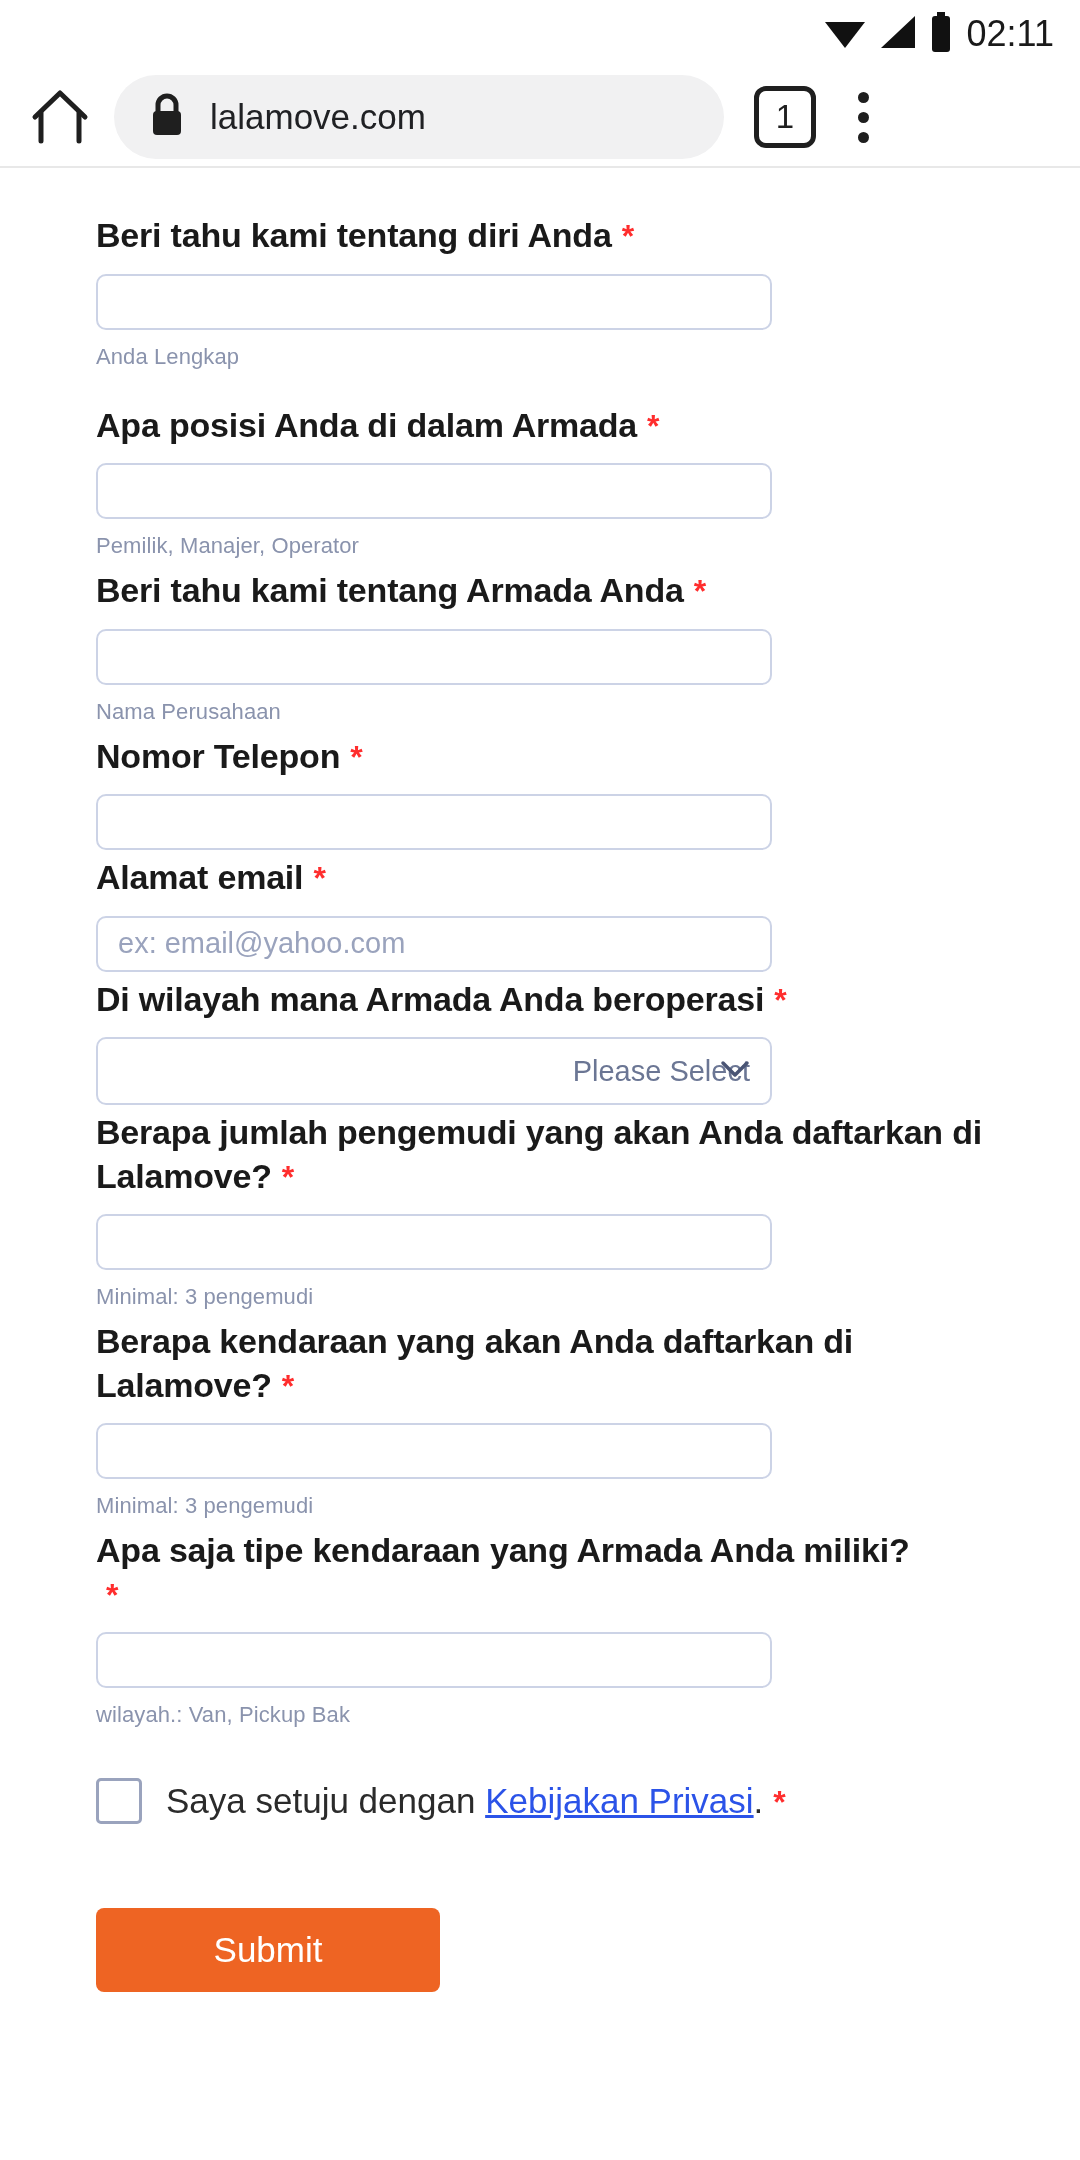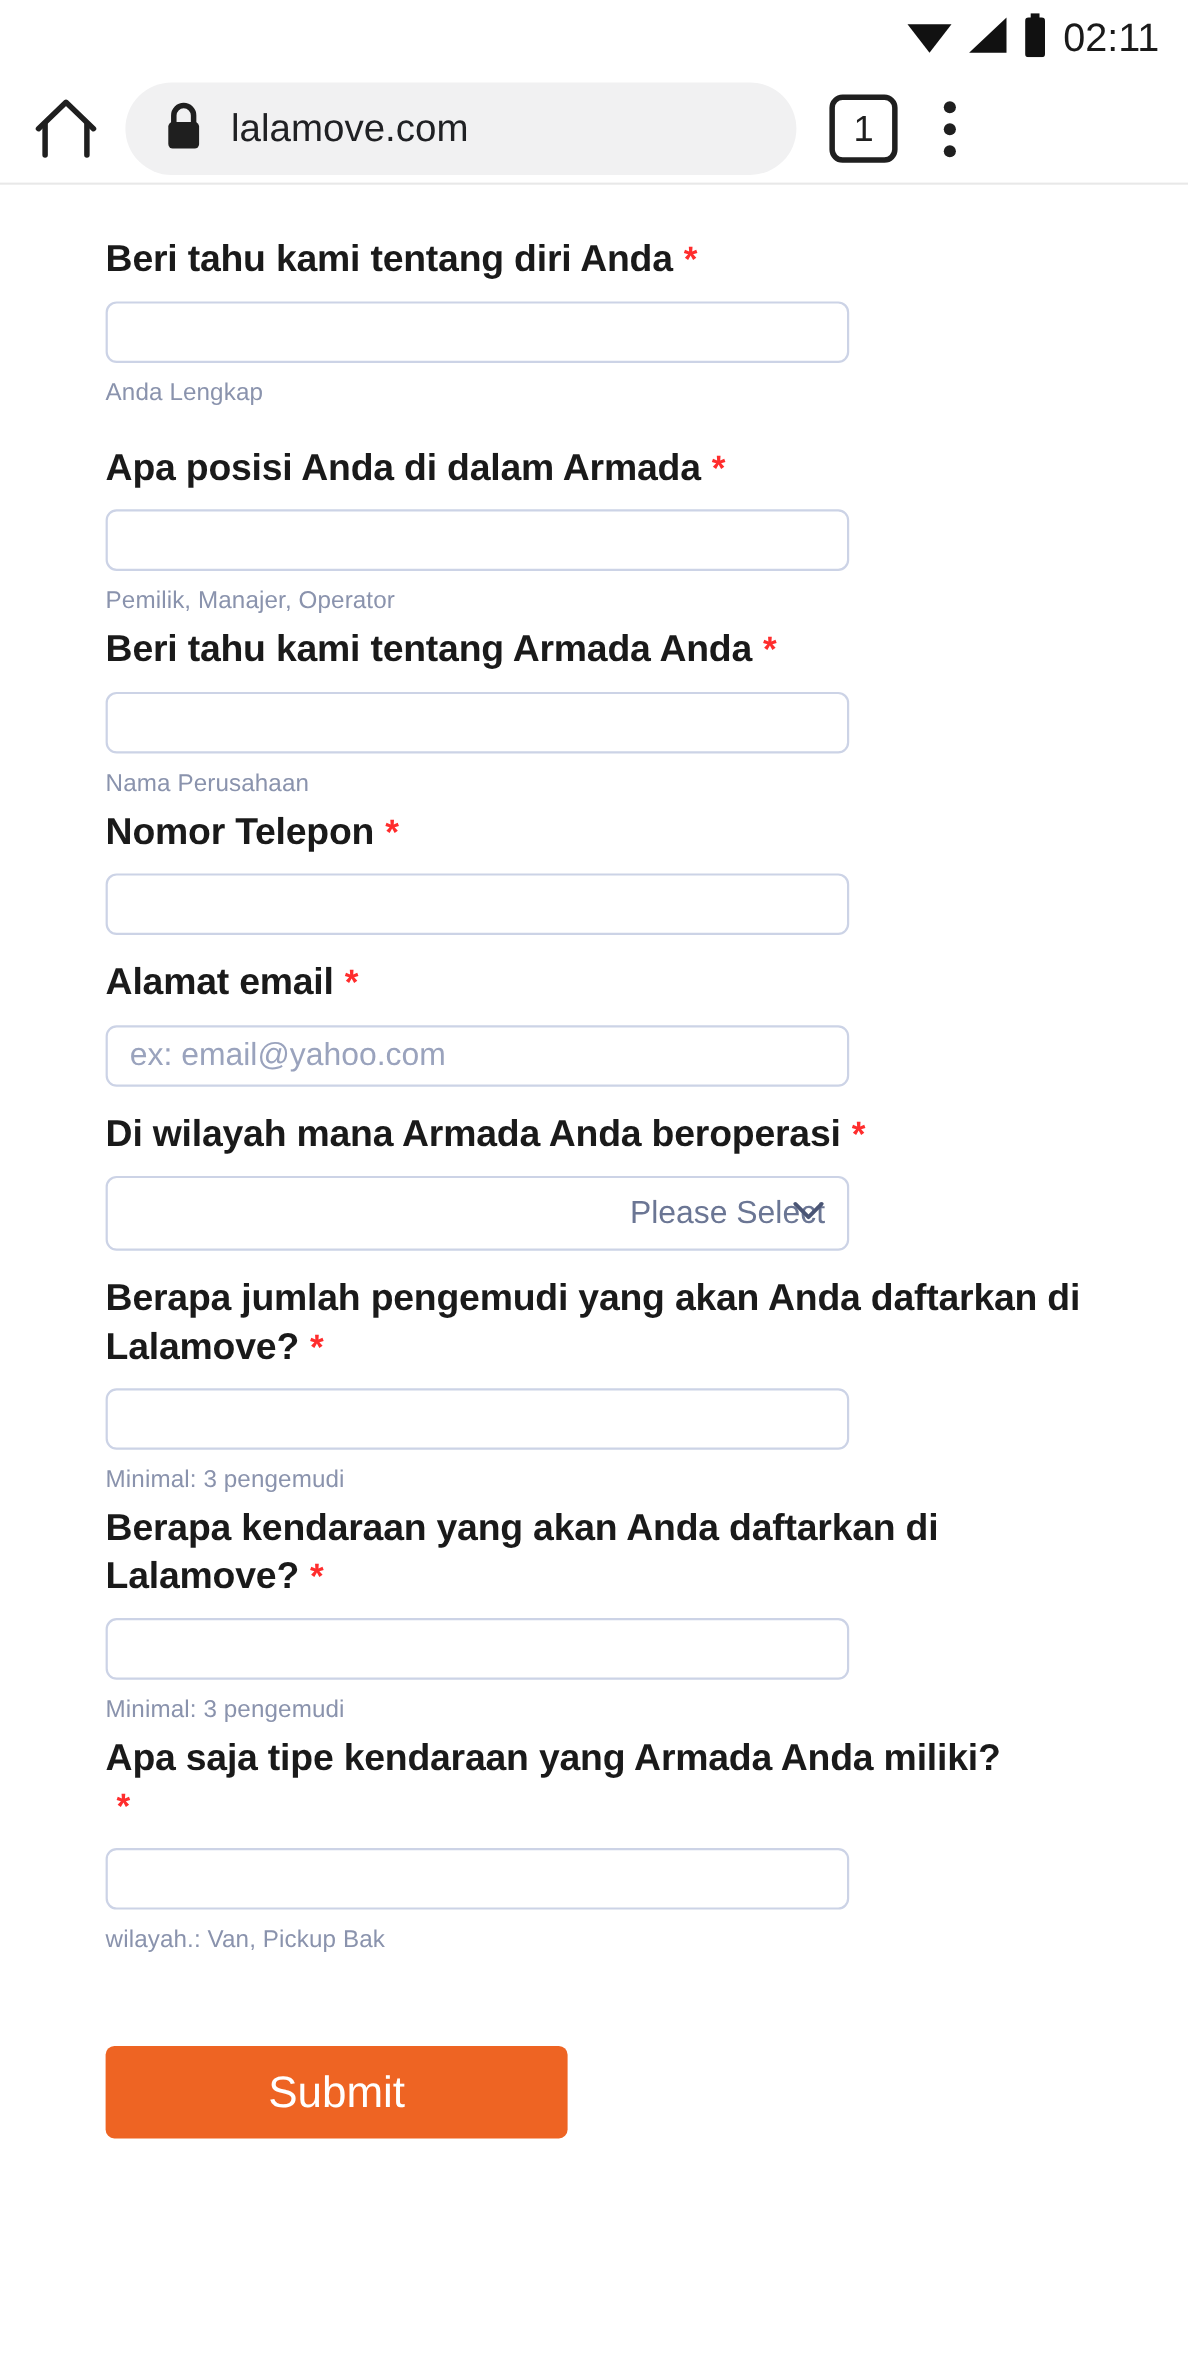--- a/index.html
+++ b/index.html
@@ -142,21 +142,21 @@
   .text-input::placeholder { color: #9aa3bd; }
 
   .helper {
     font-size: 22px;
     color: #8a93ad;
     margin-top: 14px;
     letter-spacing: 0.1px;
   }
 
   .gap-lg { margin-top: 34px; }
-  .gap-md { margin-top: 22px; }
+  .gap-md { margin-top: 6px; }
   .gap-sm { margin-top: 10px; }
 
   
   .select-wrap {
     position: relative;
     width: 676px;
   }
   .select-box {
     width: 676px;
     height: 68px;
@@ -199,25 +199,25 @@
     color: #2b2b2b;
     line-height: 1.2;
   }
   .check-text a {
     color: #2b53e8;
     text-decoration: underline;
   }
 
   .submit-wrap { margin-top: 84px; }
   .submit-btn {
-    width: 420px;
+    width: 344px;
     height: 84px;
     background: #ee6423;
     color: #ffffff;
-    font-size: 40px;
+    font-size: 35px;
     font-family: "Liberation Sans", sans-serif;
     border: none;
     border-radius: 8px;
     cursor: pointer;
   }
 </style>
 </head>
 <body>
 
 <div class="status-bar">
@@ -325,19 +325,23 @@
       <input class="text-input" placeholder="" style="">
       <div class="helper">Minimal: 3 pengemudi</div>
     </div>
 
     <div class="gap-sm">
       <div class="field-label"><span>Apa saja tipe kendaraan yang Armada Anda miliki?</span><br><span class="req">*</span></div>
       <input class="text-input" placeholder="" style="">
       <div class="helper">wilayah.: Van, Pickup Bak</div>
     </div>
 
+    <div class="check-row">
+      <div class="checkbox"></div>
+      <div class="check-text"><span>Saya setuju dengan </span><a href="#">Kebijakan Privasi</a><span>.</span><span class="req">*</span></div>
+    </div>
 
     <div class="submit-wrap">
       <button class="submit-btn">Submit</button>
     </div>
 
   </div>
 </div>
 
 </body></html>

